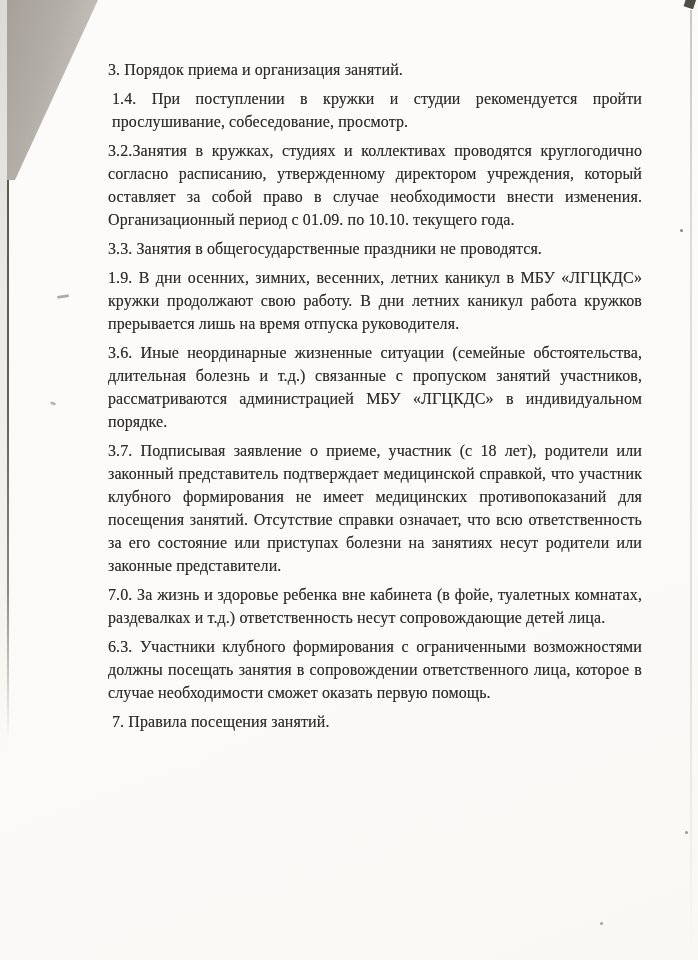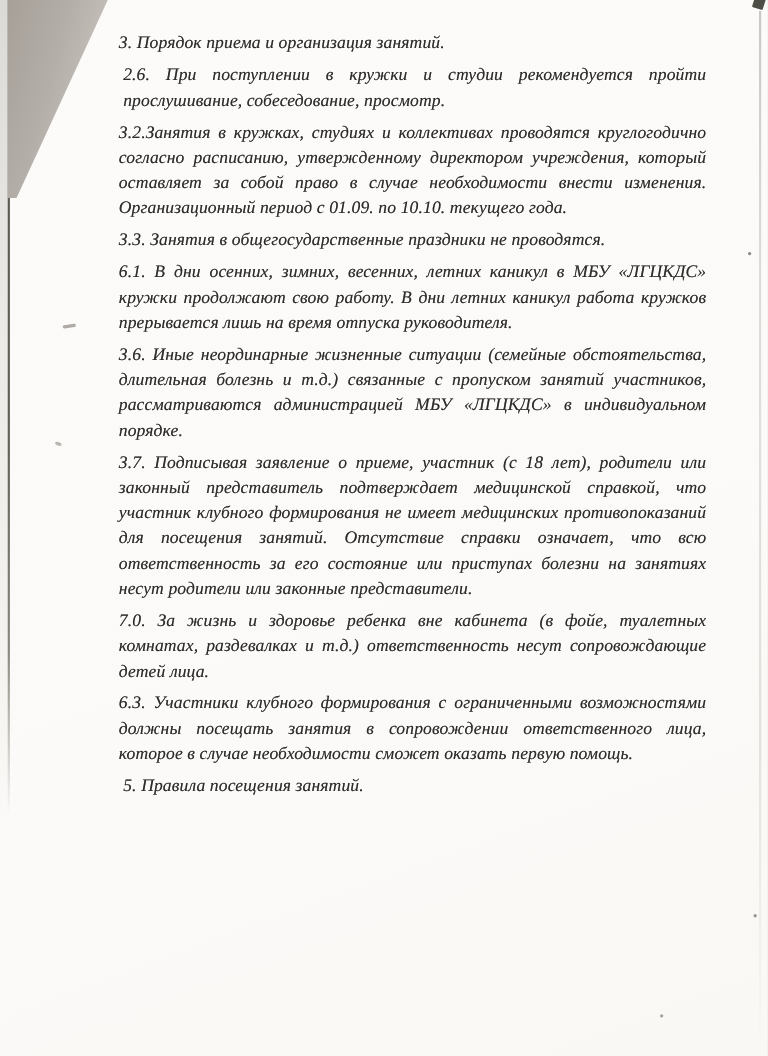--- a/index.html
+++ b/index.html
@@ -59,24 +59,23 @@
 
   .speck { position: absolute; border-radius: 50%; }
   .speck-a { left: 57px;  top: 295px; width: 12px; height: 3px; background: #9b968f; border-radius: 2px; transform: rotate(-8deg); opacity:.8;}
   .speck-b { left: 50px;  top: 402px; width: 6px;  height: 3px; background: #a9a49d; transform: rotate(20deg); opacity:.8;}
   .speck-c { left: 680px; top: 229px; width: 3px;  height: 3px; background: #8c8880; }
   .speck-d { left: 685px; top: 831px; width: 3px;  height: 3px; background: #9b968f; }
   .speck-e { left: 600px; top: 922px; width: 3px;  height: 3px; background: #a5a09a; }
 
   .content {
     position: absolute;
-    left: 108px; top: 28px;
+    left: 108px; top: 58px;
     width: 534px;
     color: #2e2d2b;
-    font-style: italic;
   }
   .content p {
     margin: 0 0 6px 0;
     font-size: 16px;
     line-height: 23px;
     text-align: justify;
     text-align-last: left;
     letter-spacing: 0.1px;
     text-shadow: 0 0 0.6px rgba(46,45,43,0.55);
   }
@@ -96,24 +95,24 @@
 
   <div class="speck speck-a"></div>
   <div class="speck speck-b"></div>
   <div class="speck speck-c"></div>
   <div class="speck speck-d"></div>
   <div class="speck speck-e"></div>
 
   <div class="content">
 
   <p>3. Порядок приема и организация занятий.</p>
-      <p>2.6. При поступлении в кружки и студии рекомендуется пройти прослушивание, собеседование, просмотр.</p>
+      <p>1.4. При поступлении в кружки и студии рекомендуется пройти прослушивание, собеседование, просмотр.</p>
       <p>3.2.Занятия в кружках, студиях и коллективах проводятся круглогодично согласно расписанию, утвержденному директором учреждения, который оставляет за собой право в случае необходимости внести изменения. Организационный период с 01.09. по 10.10. текущего года.</p>
       <p>3.3. Занятия в общегосударственные праздники не проводятся.</p>
-      <p>6.1. В дни осенних, зимних, весенних, летних каникул в МБУ «ЛГЦКДС» кружки продолжают свою работу. В дни летних каникул работа кружков прерывается лишь на время отпуска руководителя.</p>
+      <p>1.9. В дни осенних, зимних, весенних, летних каникул в МБУ «ЛГЦКДС» кружки продолжают свою работу. В дни летних каникул работа кружков прерывается лишь на время отпуска руководителя.</p>
       <p>3.6. Иные неординарные жизненные ситуации (семейные обстоятельства, длительная болезнь и т.д.) связанные с пропуском занятий участников, рассматриваются администрацией МБУ «ЛГЦКДС» в индивидуальном порядке.</p>
       <p>3.7. Подписывая заявление о приеме, участник (с 18 лет), родители или законный представитель подтверждает медицинской справкой, что участник клубного формирования не имеет медицинских противопоказаний для посещения занятий. Отсутствие справки означает, что всю ответственность за его состояние или приступах болезни на занятиях несут родители или законные представители.</p>
       <p>7.0. За жизнь и здоровье ребенка вне кабинета (в фойе, туалетных комнатах, раздевалках и т.д.) ответственность несут сопровождающие детей лица.</p>
       <p>6.3. Участники клубного формирования с ограниченными возможностями должны посещать занятия в сопровождении ответственного лица, которое в случае необходимости сможет оказать первую помощь.</p>
-      <p>5. Правила посещения занятий.</p>
+      <p>7. Правила посещения занятий.</p>
     </div>
 
 </div>
 
 </body></html>

